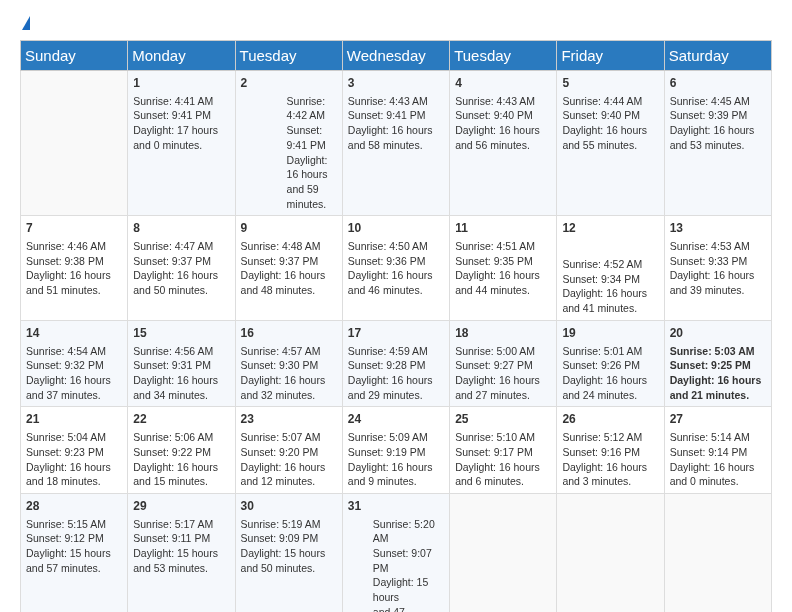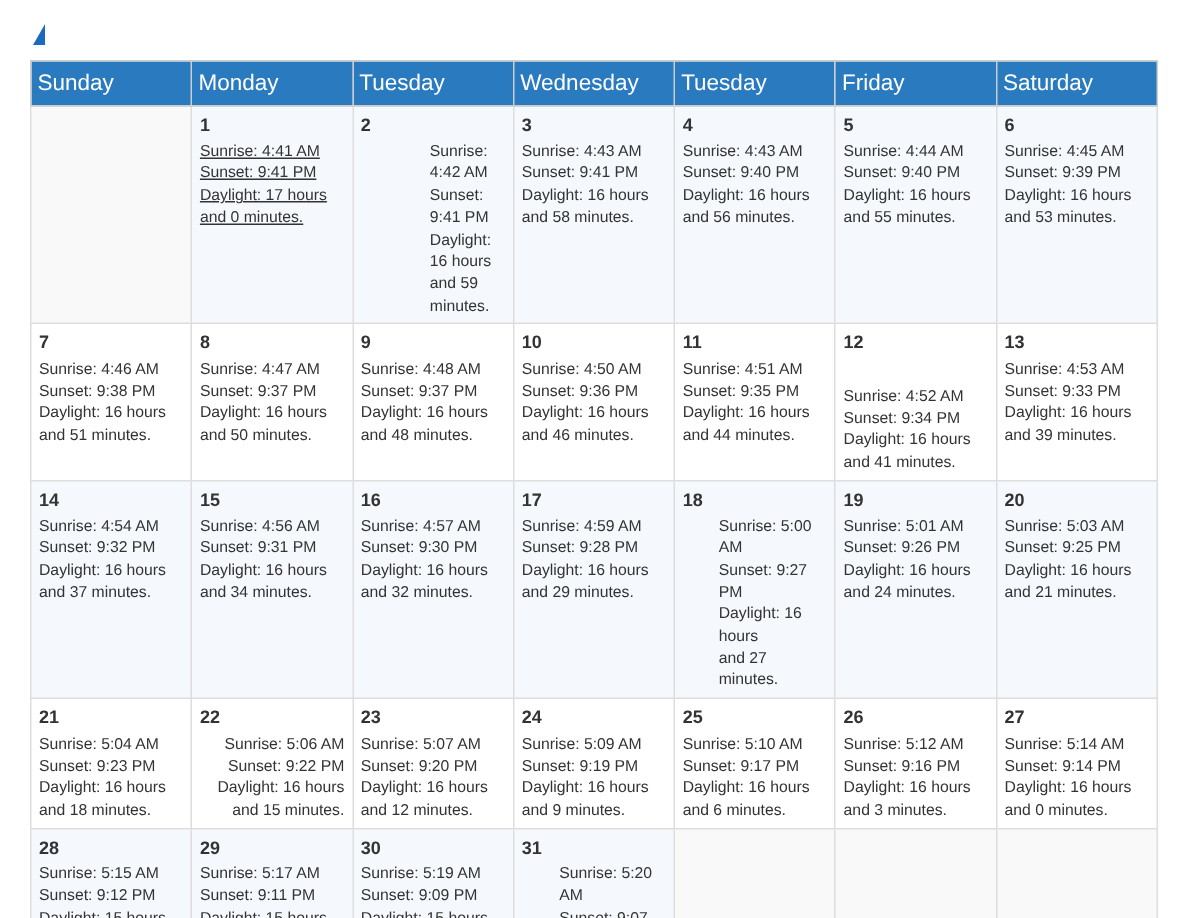--- a/index.html
+++ b/index.html
@@ -123,21 +123,21 @@
       <th>Tuesday</th>
       <th>Friday</th>
       <th>Saturday</th>
     </tr>
   </thead>
   <tbody id="calendar-body">
   <tr>
         <td class="empty-cell"></td>
         <td>
           <span class="day-number">1</span>
-          <div class="day-info" style="white-space: pre-line; text-decoration: underline;">Sunrise: 4:41 AM
+          <div class="day-info" style="white-space: pre-line;">Sunrise: 4:41 AM
 Sunset: 9:41 PM
 Daylight: 17 hours
 and 0 minutes.</div>
         </td>
         <td>
           <span class="day-number">2</span>
           <div class="day-info" style="white-space: pre-line; margin-left: 46px;">Sunrise: 4:42 AM
 Sunset: 9:41 PM
 Daylight: 16 hours
 and 59 minutes.</div>
@@ -246,51 +246,51 @@
         </td>
         <td>
           <span class="day-number">17</span>
           <div class="day-info" style="white-space: pre-line;">Sunrise: 4:59 AM
 Sunset: 9:28 PM
 Daylight: 16 hours
 and 29 minutes.</div>
         </td>
         <td>
           <span class="day-number">18</span>
-          <div class="day-info" style="white-space: pre-line; margin-left: 24px;">Sunrise: 5:00 AM
+          <div class="day-info" style="white-space: pre-line;">Sunrise: 5:00 AM
 Sunset: 9:27 PM
 Daylight: 16 hours
 and 27 minutes.</div>
         </td>
         <td>
           <span class="day-number">19</span>
           <div class="day-info" style="white-space: pre-line;">Sunrise: 5:01 AM
 Sunset: 9:26 PM
 Daylight: 16 hours
 and 24 minutes.</div>
         </td>
         <td>
           <span class="day-number">20</span>
-          <div class="day-info" style="white-space: pre-line;">Sunrise: 5:03 AM
+          <div class="day-info" style="white-space: pre-line; font-weight: bold;">Sunrise: 5:03 AM
 Sunset: 9:25 PM
 Daylight: 16 hours
 and 21 minutes.</div>
         </td>
       </tr>
       <tr>
         <td>
           <span class="day-number">21</span>
           <div class="day-info" style="white-space: pre-line;">Sunrise: 5:04 AM
 Sunset: 9:23 PM
 Daylight: 16 hours
 and 18 minutes.</div>
         </td>
         <td>
           <span class="day-number">22</span>
-          <div class="day-info" style="white-space: pre-line; text-align: right;">Sunrise: 5:06 AM
+          <div class="day-info" style="white-space: pre-line;">Sunrise: 5:06 AM
 Sunset: 9:22 PM
 Daylight: 16 hours
 and 15 minutes.</div>
         </td>
         <td>
           <span class="day-number">23</span>
           <div class="day-info" style="white-space: pre-line;">Sunrise: 5:07 AM
 Sunset: 9:20 PM
 Daylight: 16 hours
 and 12 minutes.</div>

